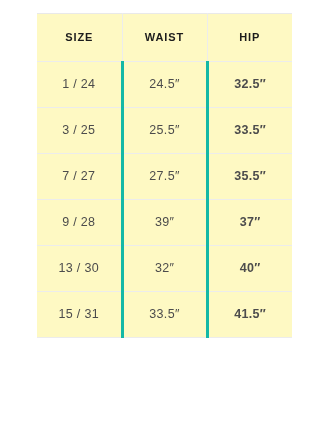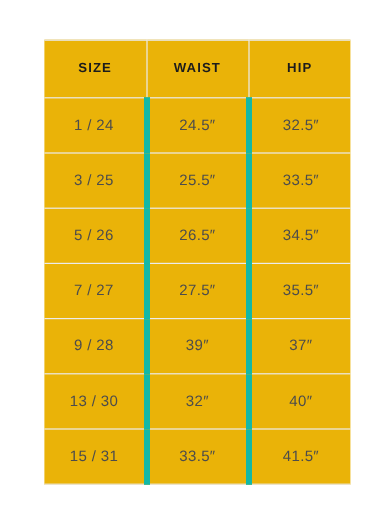--- a/index.html
+++ b/index.html
@@ -23,22 +23,21 @@
     box-sizing: border-box;
   }
 
   .size-chart {
     position: absolute;
     left: 37px;
     top: 13px;
     width: 255px;
     border-collapse: collapse;
     table-layout: fixed;
-    background: #eab308;
-    margin-top: 20px;
+    background: #fef9c3;
   }
 
   .size-chart col.col-size  { width: 85px; }
   .size-chart col.col-waist { width: 85px; }
   .size-chart col.col-hip   { width: 85px; }
 
   .size-chart th,
   .size-chart td {
     text-align: center;
     vertical-align: middle;
@@ -68,26 +67,27 @@
   
   .size-chart tbody tr {
     height: 45px;
   }
   .size-chart tbody td {
     font-size: 12.5px;
     font-weight: normal;
     letter-spacing: 0.3px;
     color: #4c4c4c;
     border-bottom: 1px solid #ececec;
-    border-right: 5px solid #14b8a6;
+    border-right: 3px solid #14b8a6;
     height: 45px;
     line-height: 45px;
   }
   .size-chart tbody td:last-child {
     border-right: none;
+    font-weight: bold;
   }
 </style>
 </head>
 <body>
 
 <div class="page">
 
   <table class="size-chart">
     <colgroup>
       <col class="col-size">
@@ -106,25 +106,20 @@
         <td>1 / 24</td>
         <td>24.5″</td>
         <td>32.5″</td>
       </tr>
       <tr>
         <td>3 / 25</td>
         <td>25.5″</td>
         <td>33.5″</td>
       </tr>
       <tr>
-        <td>5 / 26</td>
-        <td>26.5″</td>
-        <td>34.5″</td>
-      </tr>
-      <tr>
         <td>7 / 27</td>
         <td>27.5″</td>
         <td>35.5″</td>
       </tr>
       <tr>
         <td>9 / 28</td>
         <td>39″</td>
         <td>37″</td>
       </tr>
       <tr>

